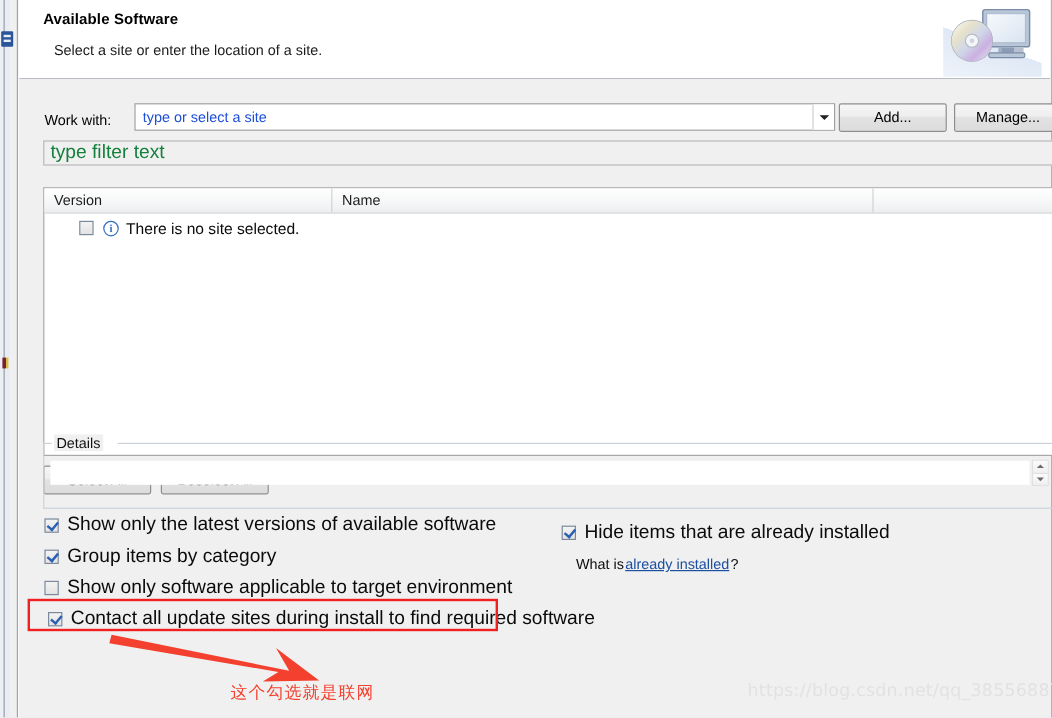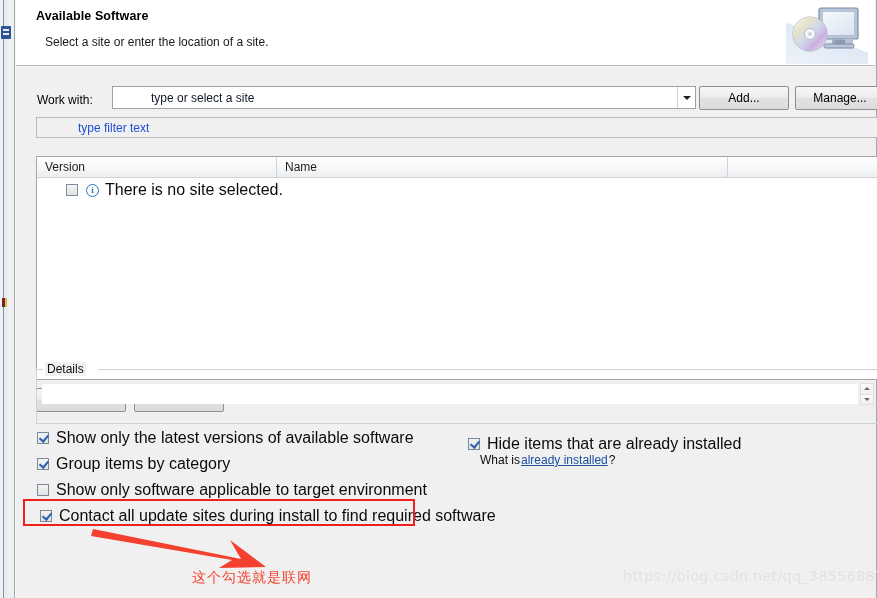--- a/index.html
+++ b/index.html
@@ -74,22 +74,22 @@
   .lbl { font-size:12px; color:#000; }
 
   
   #workwith-label { position:absolute; left:21px; top:27px; }
   #workwith-combo {
     position:absolute; left:96px; top:20px; width:584px; height:23px;
     background:#fff; border:1px solid #a0a0a0;
     display:flex; align-items:center;
   }
   #workwith-value {
-    padding-left:6px; font-size:12px; color:#0f172a; flex:1;
-    white-space:nowrap; overflow:hidden;margin-left:32px;
+    padding-left:6px; font-size:12px; color:#1d4ed8; flex:1;
+    white-space:nowrap; overflow:hidden;
   }
   #workwith-arrow {
     width:18px; height:21px; display:flex; align-items:center; justify-content:center;
     border-left:1px solid #cfcfcf; background:#fff;
   }
   .caret-down {
     width:0;height:0;border-left:4px solid transparent;border-right:4px solid transparent;
     border-top:4px solid #202020;
   }
   .btn {
@@ -102,21 +102,21 @@
   }
   #btn-add { left:683px; top:20px; width:90px; }
   #btn-manage { left:779px; top:20px; width:90px; }
 
   
   #filter-box {
     position:absolute; left:20px; top:51px; width:848px; height:21px;
     background:#f0f0f0; border:1px solid #b9b9b9;
     display:flex; align-items:center;
   }
-  #filter-text { padding-left:5px; font-size:12px; color:#1d4ed8;margin-left:36px; }
+  #filter-text { padding-left:5px; font-size:16px; color:#15803d; }
 
   
   #table {
     position:absolute; left:20px; top:90px; width:848px; height:224px;
     background:#fff; border:1px solid #a7a7a7;
   }
   #table-head {
     position:absolute; left:0; top:0; right:0; height:21px;
     background: linear-gradient(180deg,#ffffff 0%, #f6f7f8 55%, #eceef0 100%);
     border-bottom:1px solid #cfd2d6;
@@ -146,21 +146,21 @@
     border-width:0 2px 2px 0; transform:rotate(40deg);
   }
   .info-icon {
     width:13px; height:13px; border-radius:50%;
     border:1.4px solid #2f6fbd; color:#2f6fbd;
     font-size:9px; font-weight:bold; line-height:10px;
     display:flex; align-items:center; justify-content:center;
     margin:0 6px 0 8px; flex:none;
     font-family:"Liberation Serif", serif;
   }
-  #row-0-label { font-size:16px; color:#0b0b0b; }
+  #row-0-label { font-size:13px; color:#0b0b0b; }
 
   
   #btn-select-all { left:20px; top:322px; width:90px; }
   #btn-deselect-all { left:118px; top:322px; width:90px; }
 
   
   #details-group {
     position:absolute; left:20px; top:296px; width:848px; height:62px;
   }
   #details-fieldset {
@@ -202,21 +202,21 @@
   #opt-0 { left:21px; top:363px; }
   #opt-1 { left:21px; top:389px; }
   #opt-2 { left:21px; top:415px; }
   #opt-3 { left:24px; top:441px; }
   #opt-r0 { left:452px; top:369px; }
   #opt-installed-line {
     position:absolute; left:464px; top:387px; font-size:12px; color:#0b0b0b;
     display:flex; align-items:center; gap:0;
   }
   #link-already-installed {
-    color:#1b4fa0; text-decoration:underline; cursor:pointer; margin:0 1px;
+    color:#1b4fa0; text-decoration:underline; cursor:pointer; margin:10px 1px;
   }
 
   
   #red-box {
     position:absolute; left:7px; top:433px; width:392px; height:27px;
     border:2px solid #f02020;
   }
 
   
   #red-arrow { position:absolute; left:76px; top:527px; width:180px; height:44px; }

